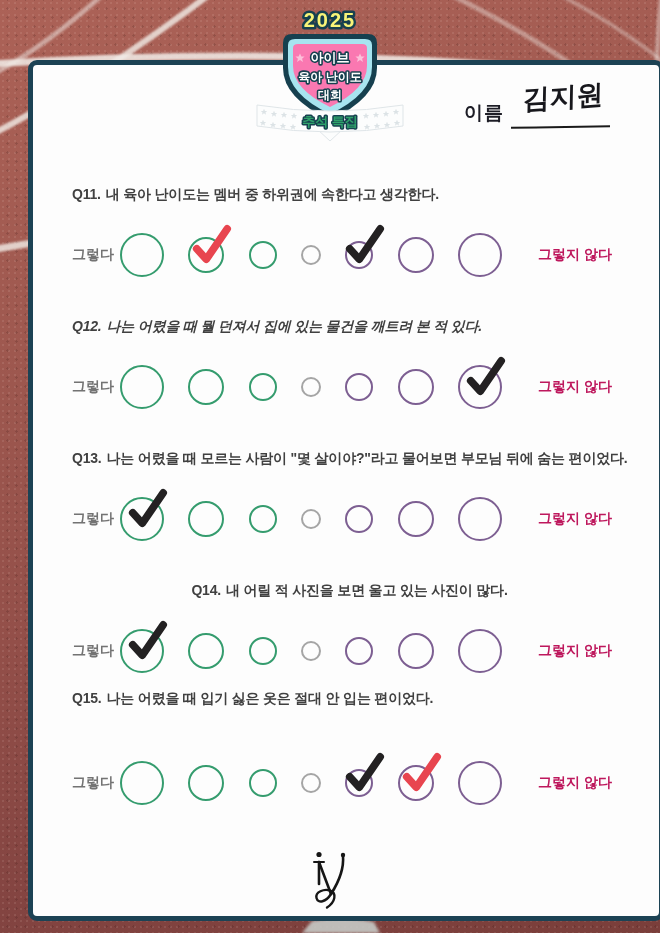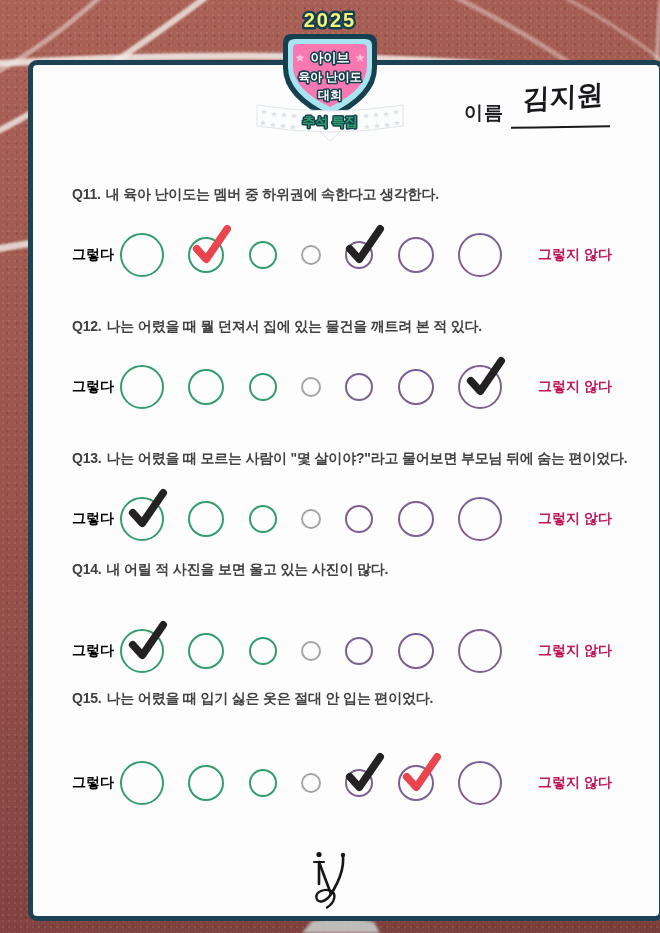--- a/index.html
+++ b/index.html
@@ -28,21 +28,21 @@
   .name-value{
     position:absolute;left:480px;top:14px;width:100px;text-align:center;
     font-size:27px;font-weight:700;color:#17171c;
     transform:rotate(-4deg) skewX(-5deg);
   }
   .name-underline{position:absolute;left:478px;top:61px;width:99px;height:2px;background:#1a1a1a;transform:rotate(-1deg);}
   .question{position:absolute;left:39px;width:555px;font-size:14px;font-weight:700;color:#404040;letter-spacing:-0.2px;white-space:nowrap;}
   .q-id{margin-right:5px;}
   .answer-row{position:absolute;left:39px;height:56px;display:flex;align-items:center;}
   .scale-label{font-size:14px;font-weight:700;white-space:nowrap;}
-  .agree{color:#000000;width:48px;flex-shrink:0;}
+  .agree{color:#737373;width:48px;flex-shrink:0;}
   .disagree{color:#be185d;margin-left:36px;}
   .circles{display:flex;align-items:center;justify-content:space-between;width:382px;flex-shrink:0;}
   .circle{position:relative;border-radius:50%;box-sizing:border-box;flex-shrink:0;background:transparent;}
   .circle.green{border:2.5px solid #359c6e;}
   .circle.gray{border:2px solid #a5a5a5;}
   .circle.purple{border:2.5px solid #7d5f92;}
   .check{
     position:absolute;left:50%;top:50%;width:44px;height:40px;
     transform:translate(-50%,-50%) translate(5px,-10px);
     overflow:visible;pointer-events:none;
@@ -99,21 +99,21 @@
             <div class="circle purple" style="width: 28px; height: 28px;">
               <svg class="check" viewBox="0 0 46 42">
                 <path d="M8 25 L18 36 L40 4" fill="none" stroke="#232122" stroke-width="8" stroke-linecap="round" stroke-linejoin="round"></path>
               </svg>
             </div>
             <div class="circle purple" style="width: 36px; height: 36px;"></div>
             <div class="circle purple" style="width: 44px; height: 44px;"></div>
           </div>
           <span class="scale-label disagree">그렇지 않다</span>
         </div>
-        <div class="question" style="top: 253px;"><span class="q-id">Q12.</span><span class="q-text">나는 어렸을 때 뭘 던져서 집에 있는 물건을 깨트려 본 적 있다.</span></div>
+        <div class="question" style="top: 253px; font-style: italic;"><span class="q-id">Q12.</span><span class="q-text">나는 어렸을 때 뭘 던져서 집에 있는 물건을 깨트려 본 적 있다.</span></div>
         <div class="answer-row" style="top: 294px;">
           <span class="scale-label agree">그렇다</span>
           <div class="circles">
             <div class="circle green" style="width: 44px; height: 44px;"></div>
             <div class="circle green" style="width: 36px; height: 36px;"></div>
             <div class="circle green" style="width: 28px; height: 28px;"></div>
             <div class="circle gray" style="width: 20px; height: 20px;"></div>
             <div class="circle purple" style="width: 28px; height: 28px;"></div>
             <div class="circle purple" style="width: 36px; height: 36px;"></div>
             <div class="circle purple" style="width: 44px; height: 44px;">
@@ -135,21 +135,21 @@
             </div>
             <div class="circle green" style="width: 36px; height: 36px;"></div>
             <div class="circle green" style="width: 28px; height: 28px;"></div>
             <div class="circle gray" style="width: 20px; height: 20px;"></div>
             <div class="circle purple" style="width: 28px; height: 28px;"></div>
             <div class="circle purple" style="width: 36px; height: 36px;"></div>
             <div class="circle purple" style="width: 44px; height: 44px;"></div>
           </div>
           <span class="scale-label disagree">그렇지 않다</span>
         </div>
-        <div class="question" style="top: 496px;"><span class="q-id">Q14.</span><span class="q-text">내 어릴 적 사진을 보면 울고 있는 사진이 많다.</span></div>
+        <div class="question" style="top: 517px; text-align: center;"><span class="q-id">Q14.</span><span class="q-text">내 어릴 적 사진을 보면 울고 있는 사진이 많다.</span></div>
         <div class="answer-row" style="top: 558px;">
           <span class="scale-label agree">그렇다</span>
           <div class="circles">
             <div class="circle green" style="width: 44px; height: 44px;">
               <svg class="check" viewBox="0 0 46 42">
                 <path d="M8 25 L18 36 L40 4" fill="none" stroke="#232122" stroke-width="8" stroke-linecap="round" stroke-linejoin="round"></path>
               </svg>
             </div>
             <div class="circle green" style="width: 36px; height: 36px;"></div>
             <div class="circle green" style="width: 28px; height: 28px;"></div>

